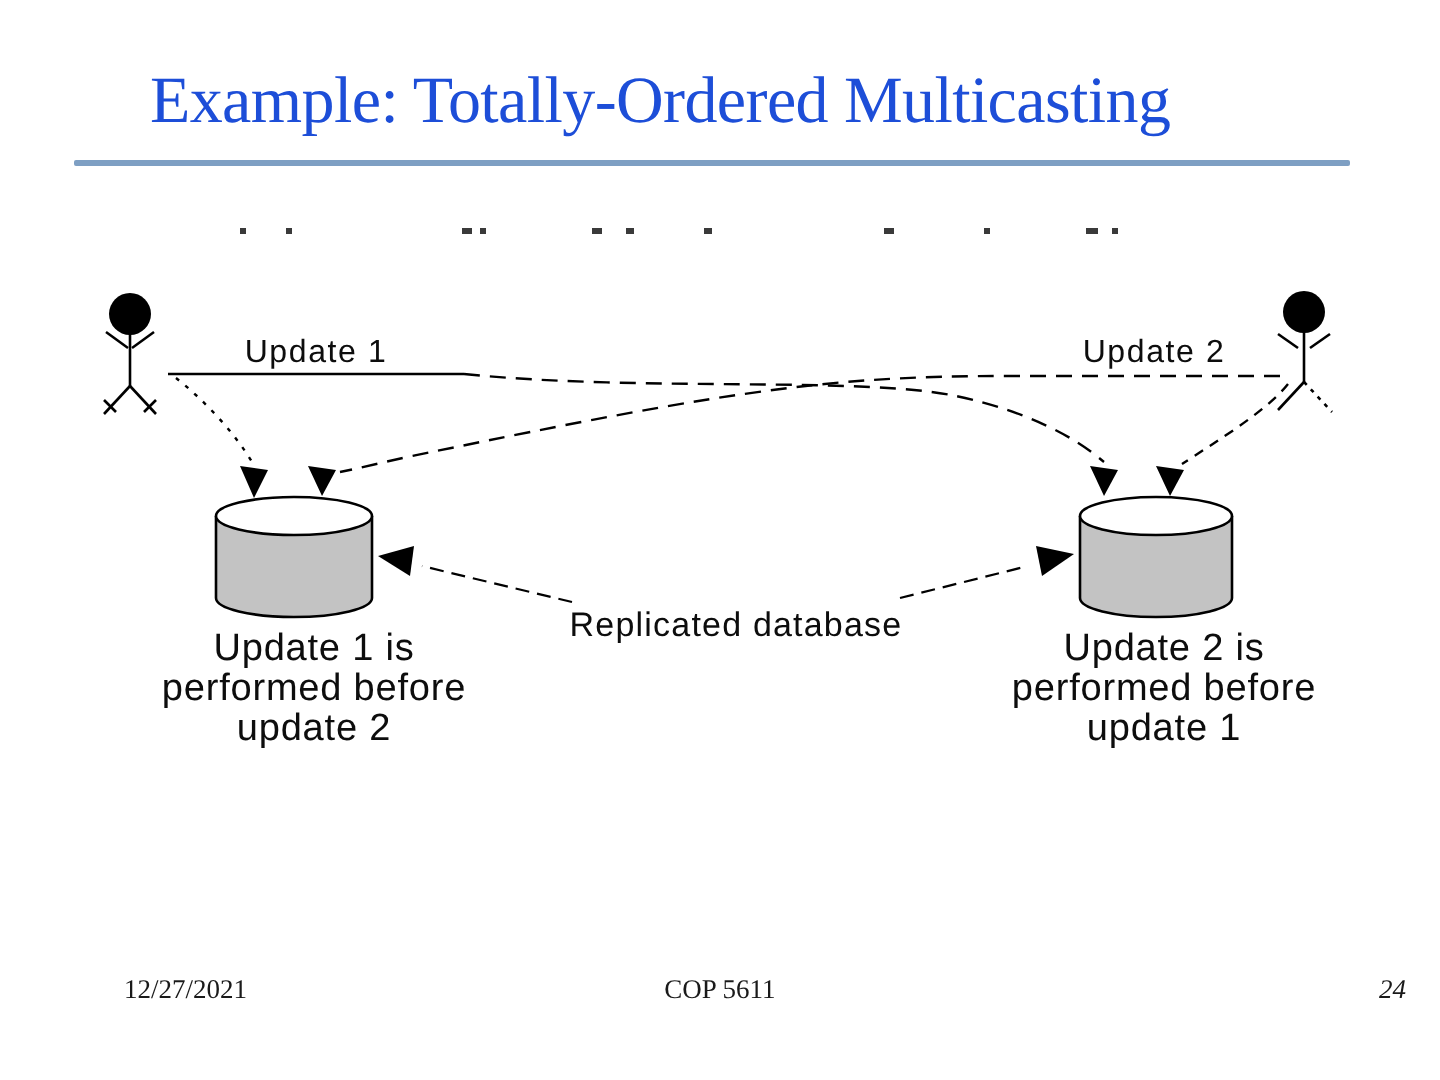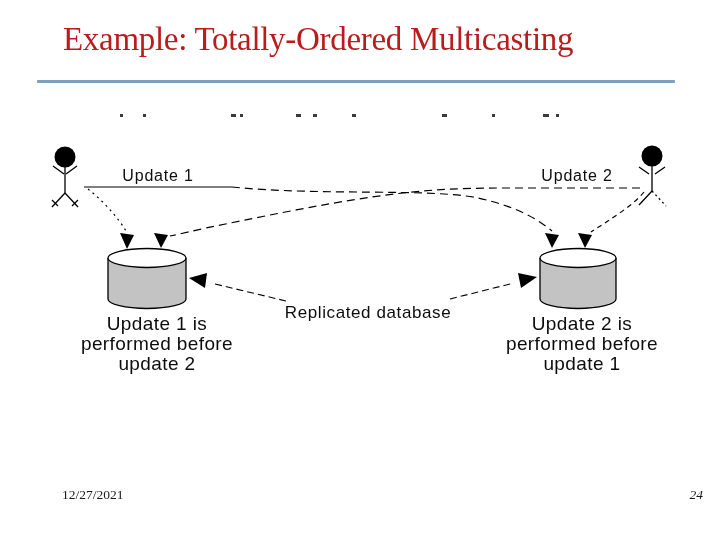--- a/index.html
+++ b/index.html
@@ -1,23 +1,23 @@
 <!DOCTYPE html>
 <html><head>
 <meta charset="utf-8">
 <style>
   html,body{margin:0;padding:0;background:#888;}
   .slide{
     position:relative;width:720px;height:540px;background:#ffffff;
     font-family:"Liberation Sans",sans-serif;overflow:hidden;
   }
   .title{
-    position:absolute;left:63px;top:21px;margin:0;
+    position:absolute;left:63px;top:21px;margin:12px;
     font-family:"Liberation Serif",serif;font-weight:500;
-    font-size:33px;letter-spacing:-0.3px;color:#b91c1c;white-space:nowrap;
+    font-size:33px;letter-spacing:-0.3px;color:#1d4ed8;white-space:nowrap;
   }
   .divider{
     position:absolute;left:37px;top:80px;width:638px;height:3px;
     background:#7e9fc3;border-radius:1px;
   }
   .diagram-svg{position:absolute;left:0;top:0;}
   .dlabel{
     font-family:"Liberation Sans",sans-serif;fill:#0d0d0d;
   }
   .lbl-msg{font-size:16px;letter-spacing:0.8px;}
@@ -120,15 +120,16 @@
     </g>
 
     <g>
       <text class="dlabel lbl-cap" x="582" y="330" text-anchor="middle">Update 2 is</text>
       <text class="dlabel lbl-cap" x="582" y="350" text-anchor="middle">performed before</text>
       <text class="dlabel lbl-cap" x="582" y="370" text-anchor="middle">update 1</text>
     </g>
   </svg>
 
   <span class="footer-date">12/27/2021</span>
+  <span class="footer-course">COP 5611</span>
   <span class="footer-page">24</span>
 
 </div>
 
 </body></html>

